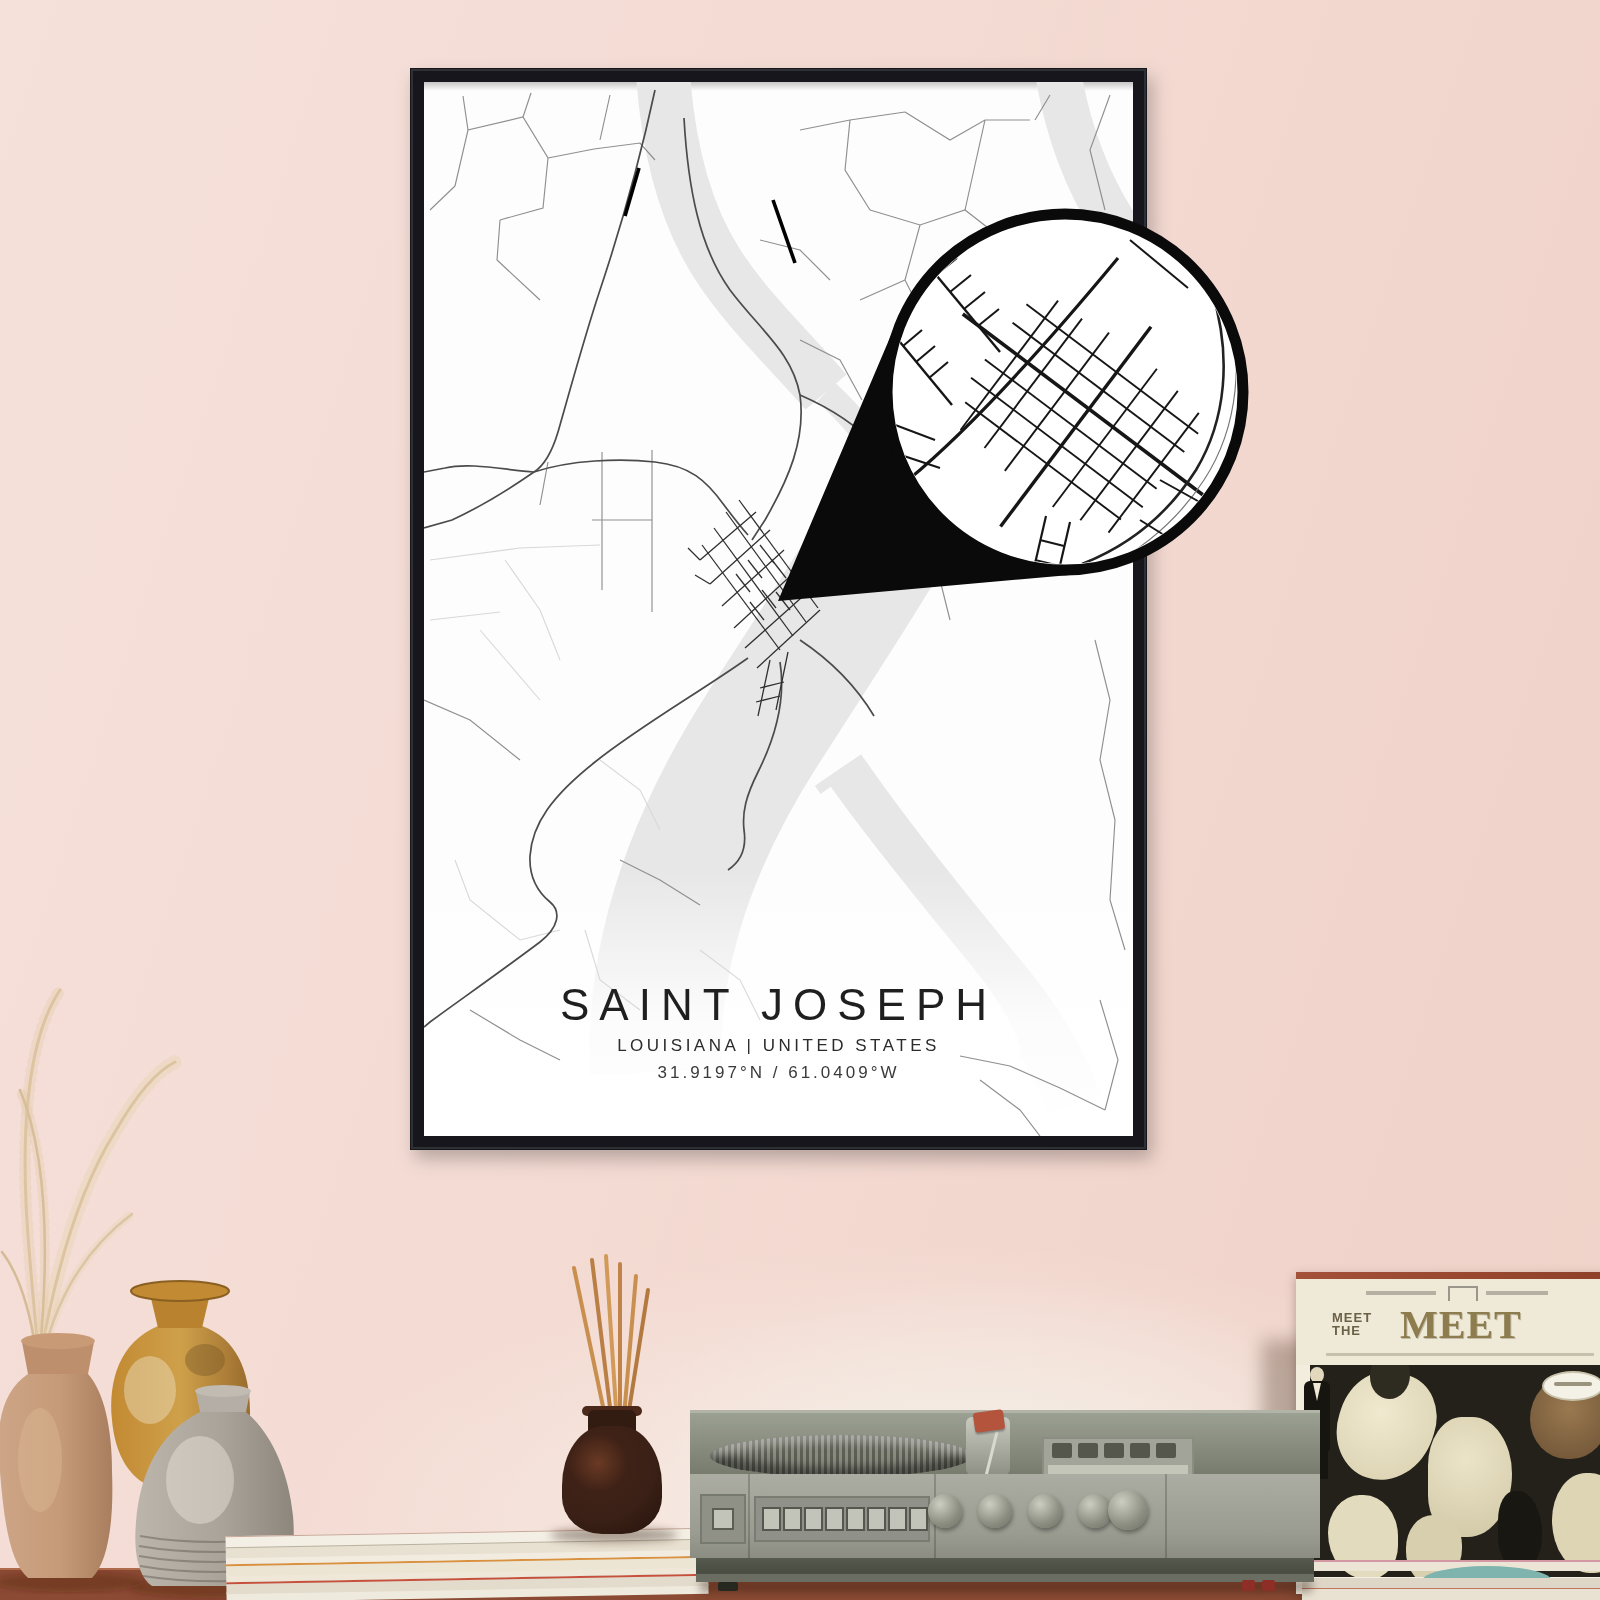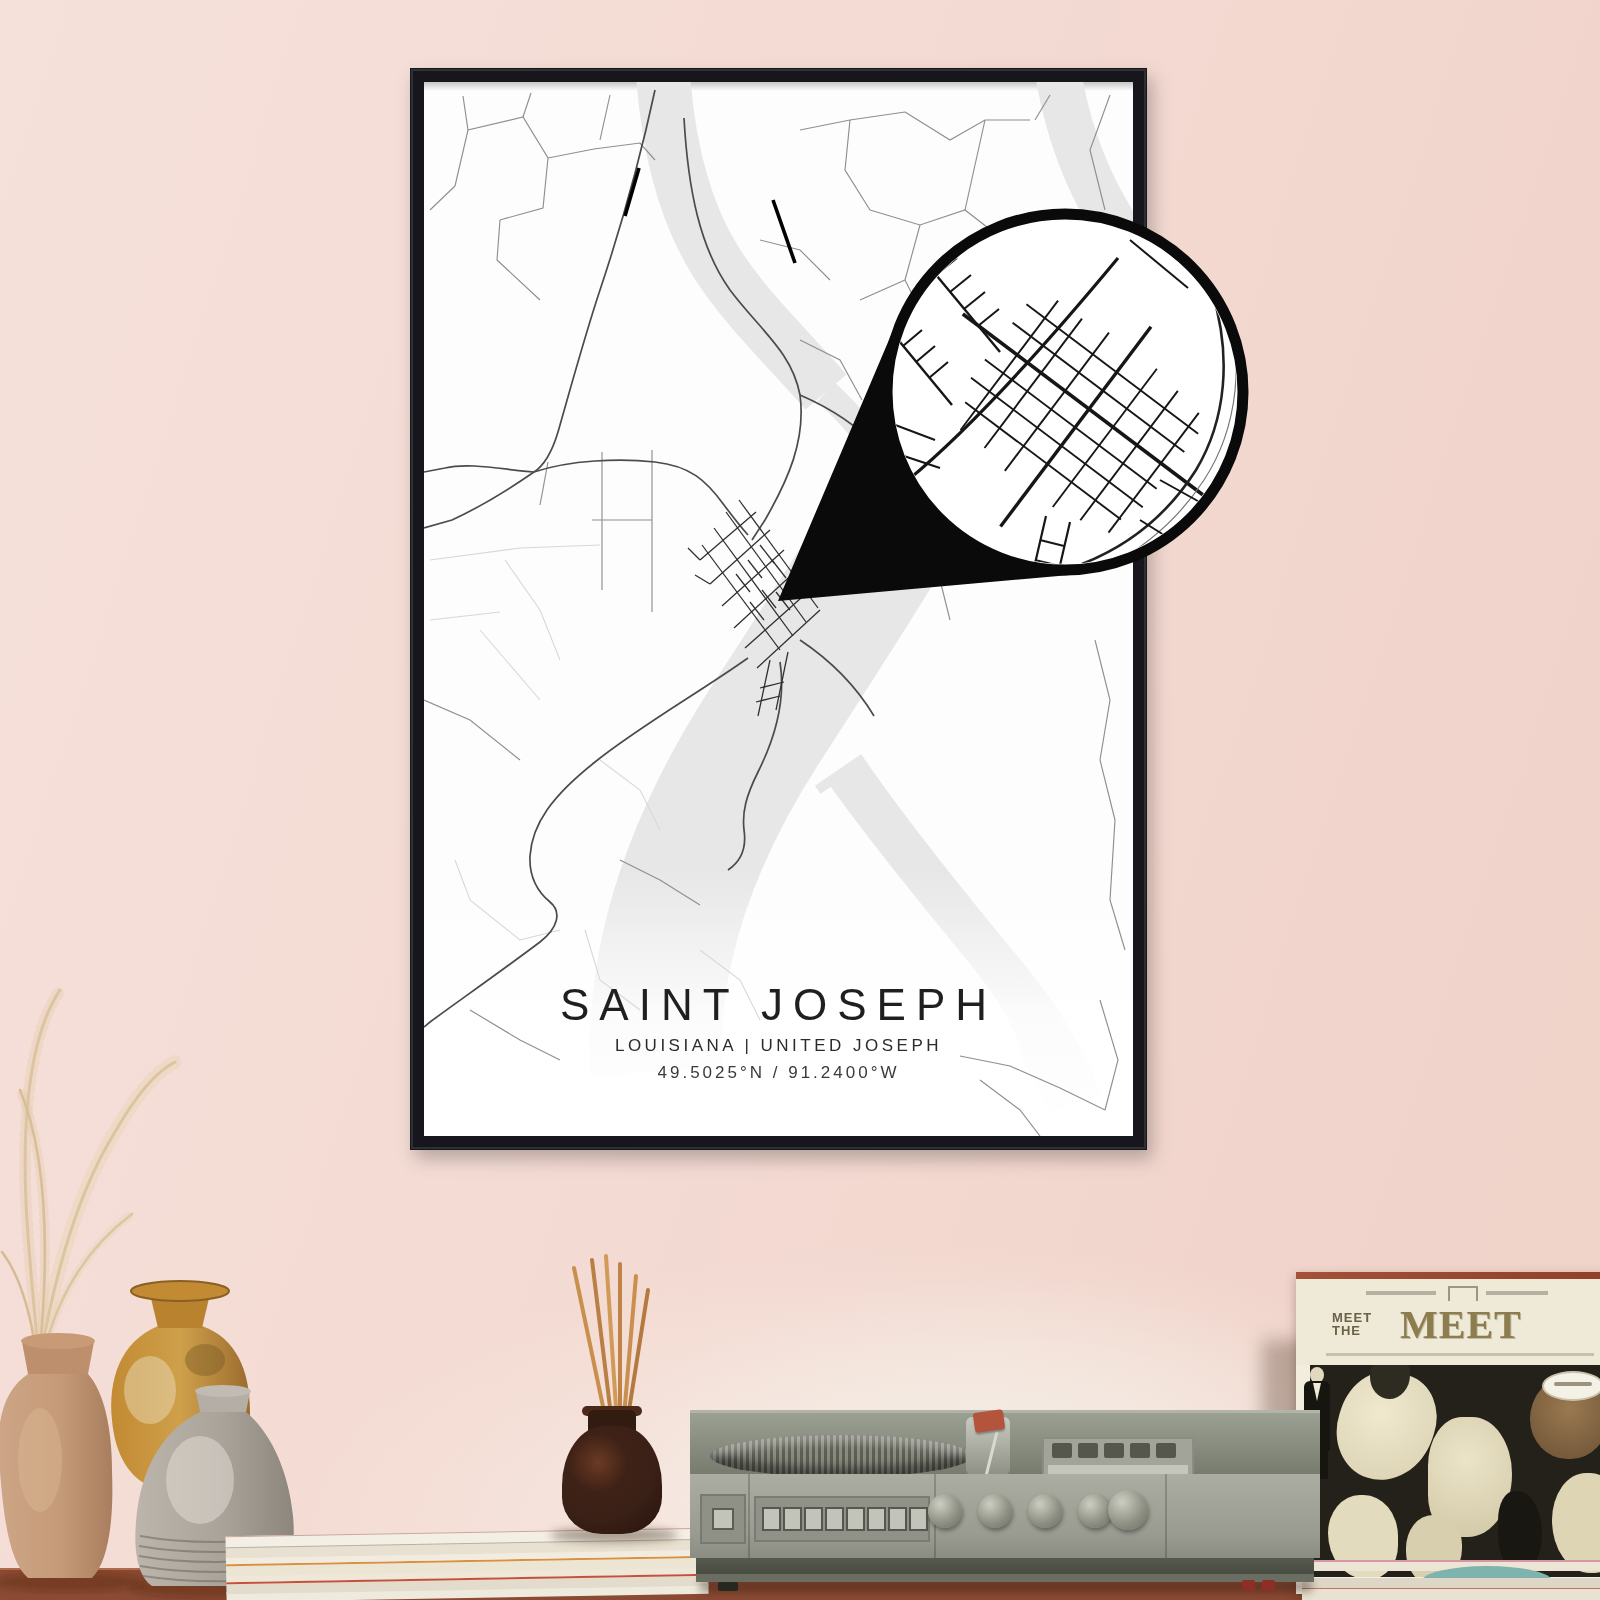--- a/index.html
+++ b/index.html
@@ -297,22 +297,22 @@
         <path d="M882,420 L935,440" stroke-width="2"></path>
           <path d="M886,450 L940,468" stroke-width="2"></path>
         <path d="M1140,520 L1180,545" stroke-width="2"></path>
           <path d="M1160,480 L1205,505" stroke-width="2"></path>
       </g>
     </g>
   </g>
 </svg>
 
 <div class="poster-text pt-title">SAINT JOSEPH</div>
-<div class="poster-text pt-sub">LOUISIANA | UNITED JOSEPH</div>
-<div class="poster-text pt-coord">49.5025°N / 91.2400°W</div>
+<div class="poster-text pt-sub">LOUISIANA | UNITED STATES</div>
+<div class="poster-text pt-coord">31.9197°N / 61.0409°W</div>
 
 <div class="shelf"></div>
 
 <svg class="pampas-svg" style="left:0;top:880px" width="320" height="480" viewBox="0 0 320 480">
   <g fill="none" stroke-linecap="round">
     <path d="M38,470 C30,380 20,300 28,220 C32,180 40,140 60,110" stroke="#d9c09c" stroke-width="3"></path>
     <path d="M38,470 C30,380 20,300 28,220 C32,180 40,140 60,110" stroke="#e2cba8" stroke-width="12" opacity="0.35" stroke-dasharray="2 7"></path>
     <path d="M42,468 C60,370 85,300 115,252 C135,217 155,192 175,182" stroke="#d6bc96" stroke-width="3"></path>
     <path d="M42,468 C60,370 85,300 115,252 C135,217 155,192 175,182" stroke="#e6d1ae" stroke-width="14" opacity="0.38" stroke-dasharray="2 6"></path>
     <path d="M40,470 C50,360 45,270 20,210" stroke="#d2b892" stroke-width="2.5"></path>

